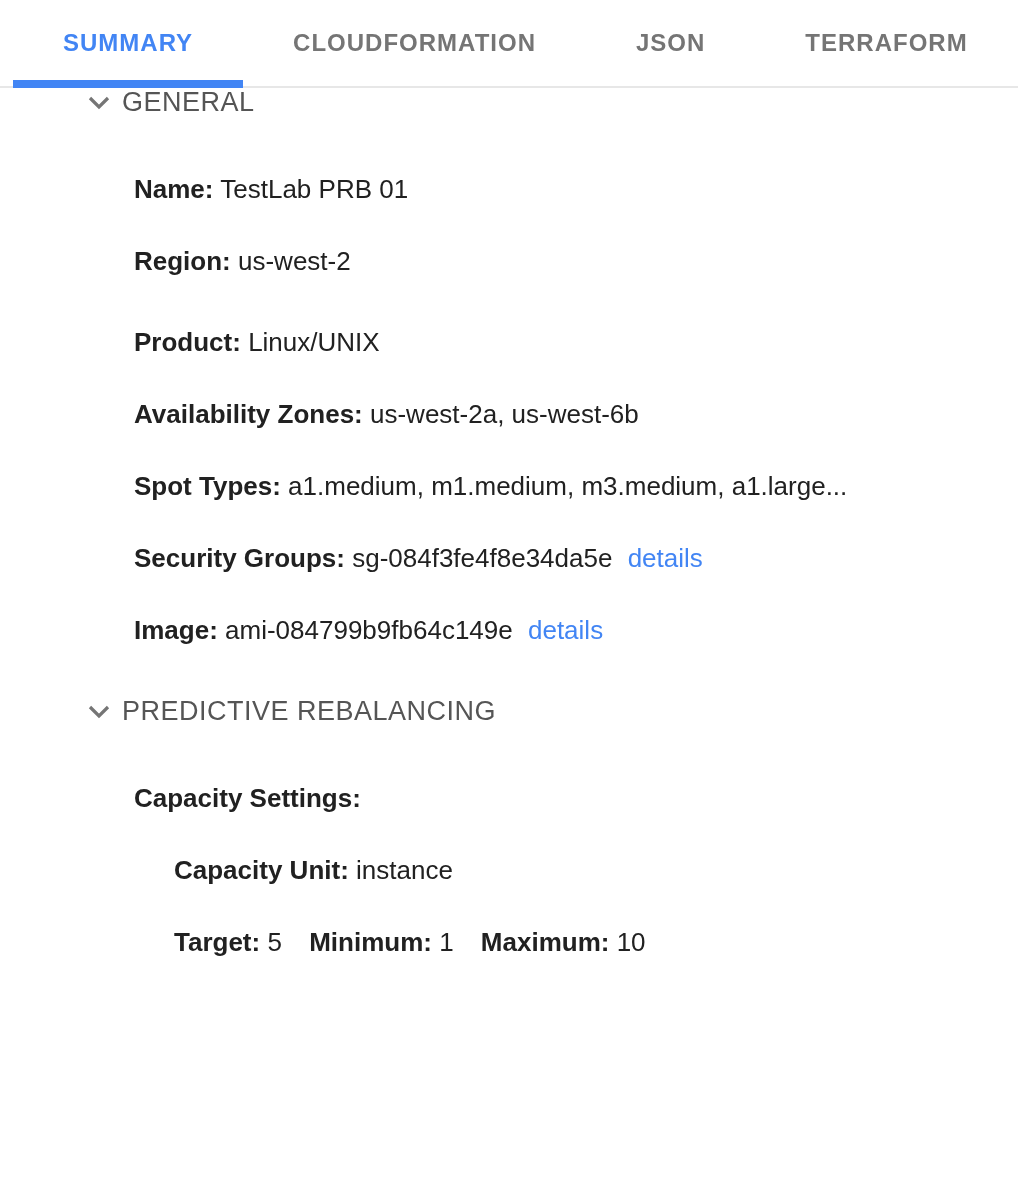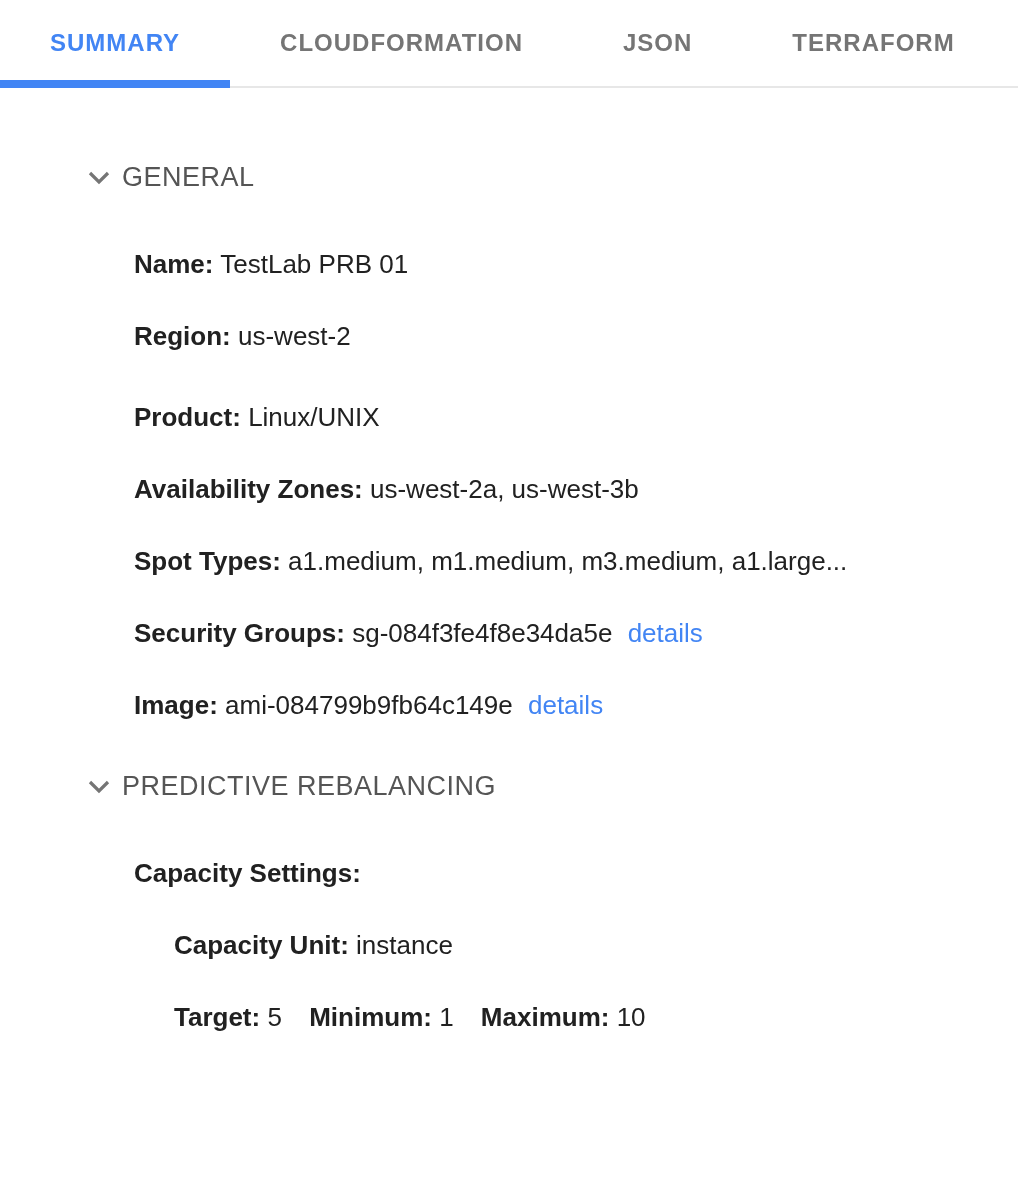--- a/index.html
+++ b/index.html
@@ -17,20 +17,21 @@
     width: 1018px; height: 1204px;
     overflow: hidden;
     font-family: "Liberation Sans", "DejaVu Sans", sans-serif;
   }
 
   
   .tabbar {
     display: flex;
     align-items: stretch;
     height: 88px;
+    padding-left: 13px;
     border-bottom: 2px solid var(--divider);
   }
   .tab {
     position: relative;
     display: flex;
     align-items: center;
     padding: 0 50px;
     font-size: 24px;
     font-weight: 700;
     letter-spacing: 1px;
@@ -41,21 +42,21 @@
   }
   .tab.active { color: var(--accent); }
   .tab .active-underline {
     position: absolute;
     left: 0; right: 0; bottom: -2px;
     height: 8px;
     background: var(--accent);
   }
 
   
-  .content { padding-top: 75px; }
+  .content { }
 
   .section { margin-top: 53px; }
   .section:first-child { margin-top: 0; }
 
   .section-header {
     display: flex;
     align-items: center;
     margin-left: 88px;
     height: 28px;
     margin-bottom: 59px;
@@ -135,21 +136,21 @@
   </section>
 
   <section class="section">
     <div class="fields">
       <div class="field">
         <span class="lbl">Product:</span>
         <span class="val">Linux/UNIX</span>
       </div>
       <div class="field">
         <span class="lbl">Availability Zones:</span>
-        <span class="val">us-west-2a, us-west-3b</span>
+        <span class="val">us-west-2a, us-west-6b</span>
       </div>
       <div class="field">
         <span class="lbl">Spot Types:</span>
         <span class="val">a1.medium, m1.medium, m3.medium, a1.large...</span>
       </div>
       <div class="field">
         <span class="lbl">Security Groups:</span>
         <span class="val">sg-084f3fe4f8e34da5e</span>
         <a class="details-link" href="#">details</a>
       </div>

